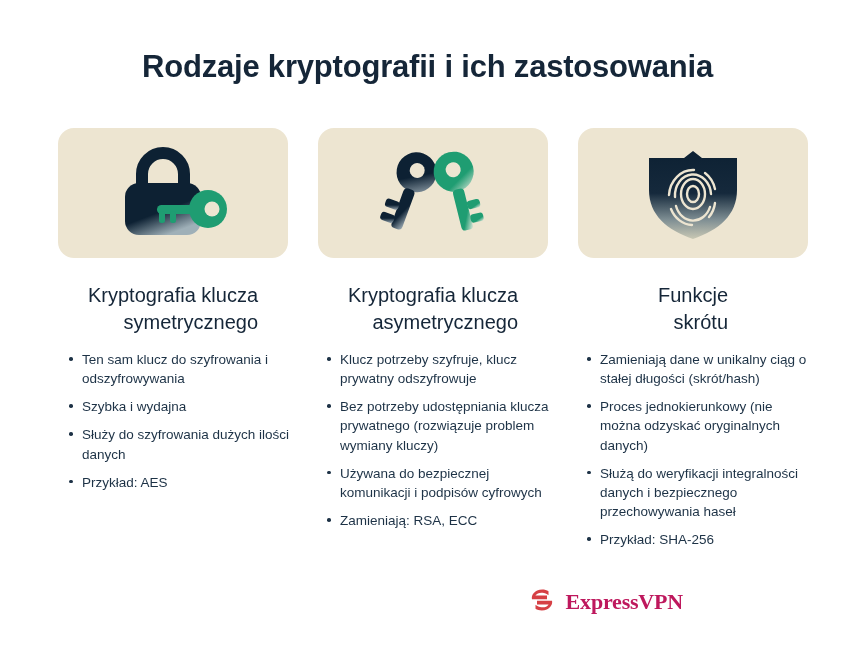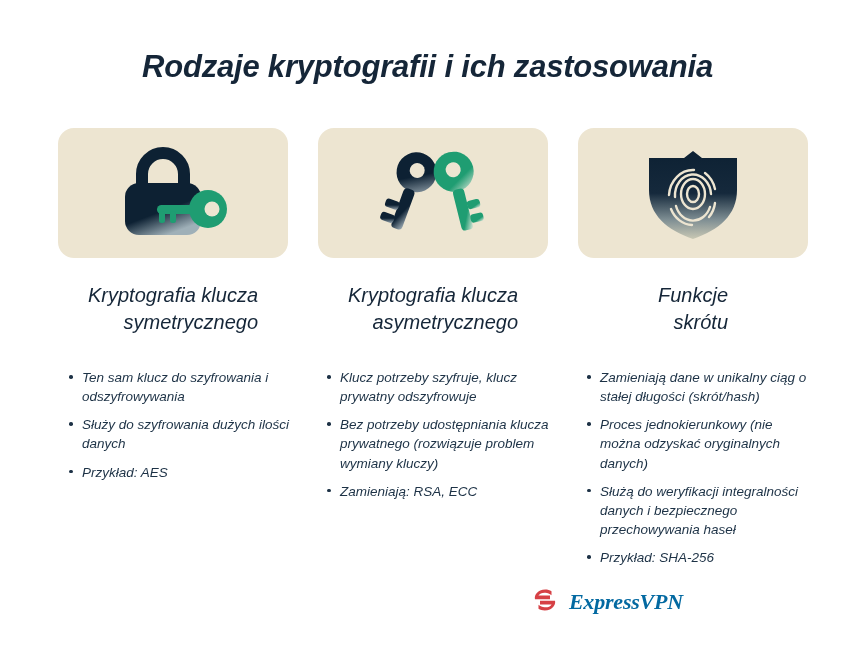--- a/index.html
+++ b/index.html
@@ -13,21 +13,20 @@
     font-family: "Liberation Sans", sans-serif;
     color: #152638;
     overflow: hidden;
     position: relative;
   }
 
   .page {
     position: relative;
     width: 745px;
     height: 657px;
-    font-style: italic;
   }
 
   
   .title {
     position: absolute;
     top: 48px;
     left: 0;
     width: 855px;
     text-align: center;
     font-size: 31px;
@@ -72,21 +71,21 @@
     font-size: 20px;
     line-height: 1.35;
     text-align: right;
     color: #152638;
     font-weight: 400;
     white-space: pre-line;
   }
 
   
   .bullets {
-    margin: 32px 0 0 0;
+    margin: 14px 0 0 0;
     padding: 0;
     list-style: none;
     width: 230px;
     align-self: flex-start;
   }
   .bullets li {
     position: relative;
     padding-left: 18px;
     margin-bottom: 9px;
     font-size: 13.5px;
@@ -114,21 +113,21 @@
     bottom: 38px;
     display: flex;
     align-items: center;
     gap: 9px;
   }
   .logo-mark { display: block; }
   .logo-text {
     font-family: "Liberation Serif", serif;
     font-size: 22px;
     font-weight: 700;
-    color: #0369a1;
+    color: #be185d;
     letter-spacing: -0.2px;
   }
 </style>
 </head>
 <body>
 
 <div class="page">
 
   <div class="title">Rodzaje kryptografii i ich zastosowania</div>
 
@@ -157,20 +156,21 @@
 
             <circle cx="101" cy="64" r="19" fill="#1F9D72"></circle>
             <circle cx="105" cy="64" r="7.5" fill="#EDE5D1"></circle>
           </svg>
         </span>
       </div>
       <div class="card-heading">Kryptografia klucza
 symetrycznego</div>
       <ul class="bullets">
         <li>Ten sam klucz do szyfrowania i odszyfrowywania</li>
+        <li>Szybka i wydajna</li>
         <li>Służy do szyfrowania dużych ilości danych</li>
         <li>Przykład: AES</li>
       </ul>
     </div>
 
     <div class="column col-2">
       <div class="icon-card">
         <span>
           <svg width="132" height="96" viewBox="0 0 132 96">
             <defs>
@@ -202,20 +202,21 @@
               <rect x="97" y="72" width="13" height="8.5" rx="3" fill="url(#keyGreenGrad)"></rect>
             </g>
           </svg>
         </span>
       </div>
       <div class="card-heading">Kryptografia klucza
 asymetrycznego</div>
       <ul class="bullets">
         <li>Klucz potrzeby szyfruje, klucz prywatny odszyfrowuje</li>
         <li>Bez potrzeby udostępniania klucza prywatnego (rozwiązuje problem wymiany kluczy)</li>
+        <li>Używana do bezpiecznej komunikacji i podpisów cyfrowych</li>
         <li>Zamieniają: RSA, ECC</li>
       </ul>
     </div>
 
     <div class="column col-3">
       <div class="icon-card">
         <span>
           <svg width="132" height="96" viewBox="0 0 132 96">
             <defs>
               <linearGradient id="shieldGrad" x1="0" y1="0" x2="0" y2="1">

